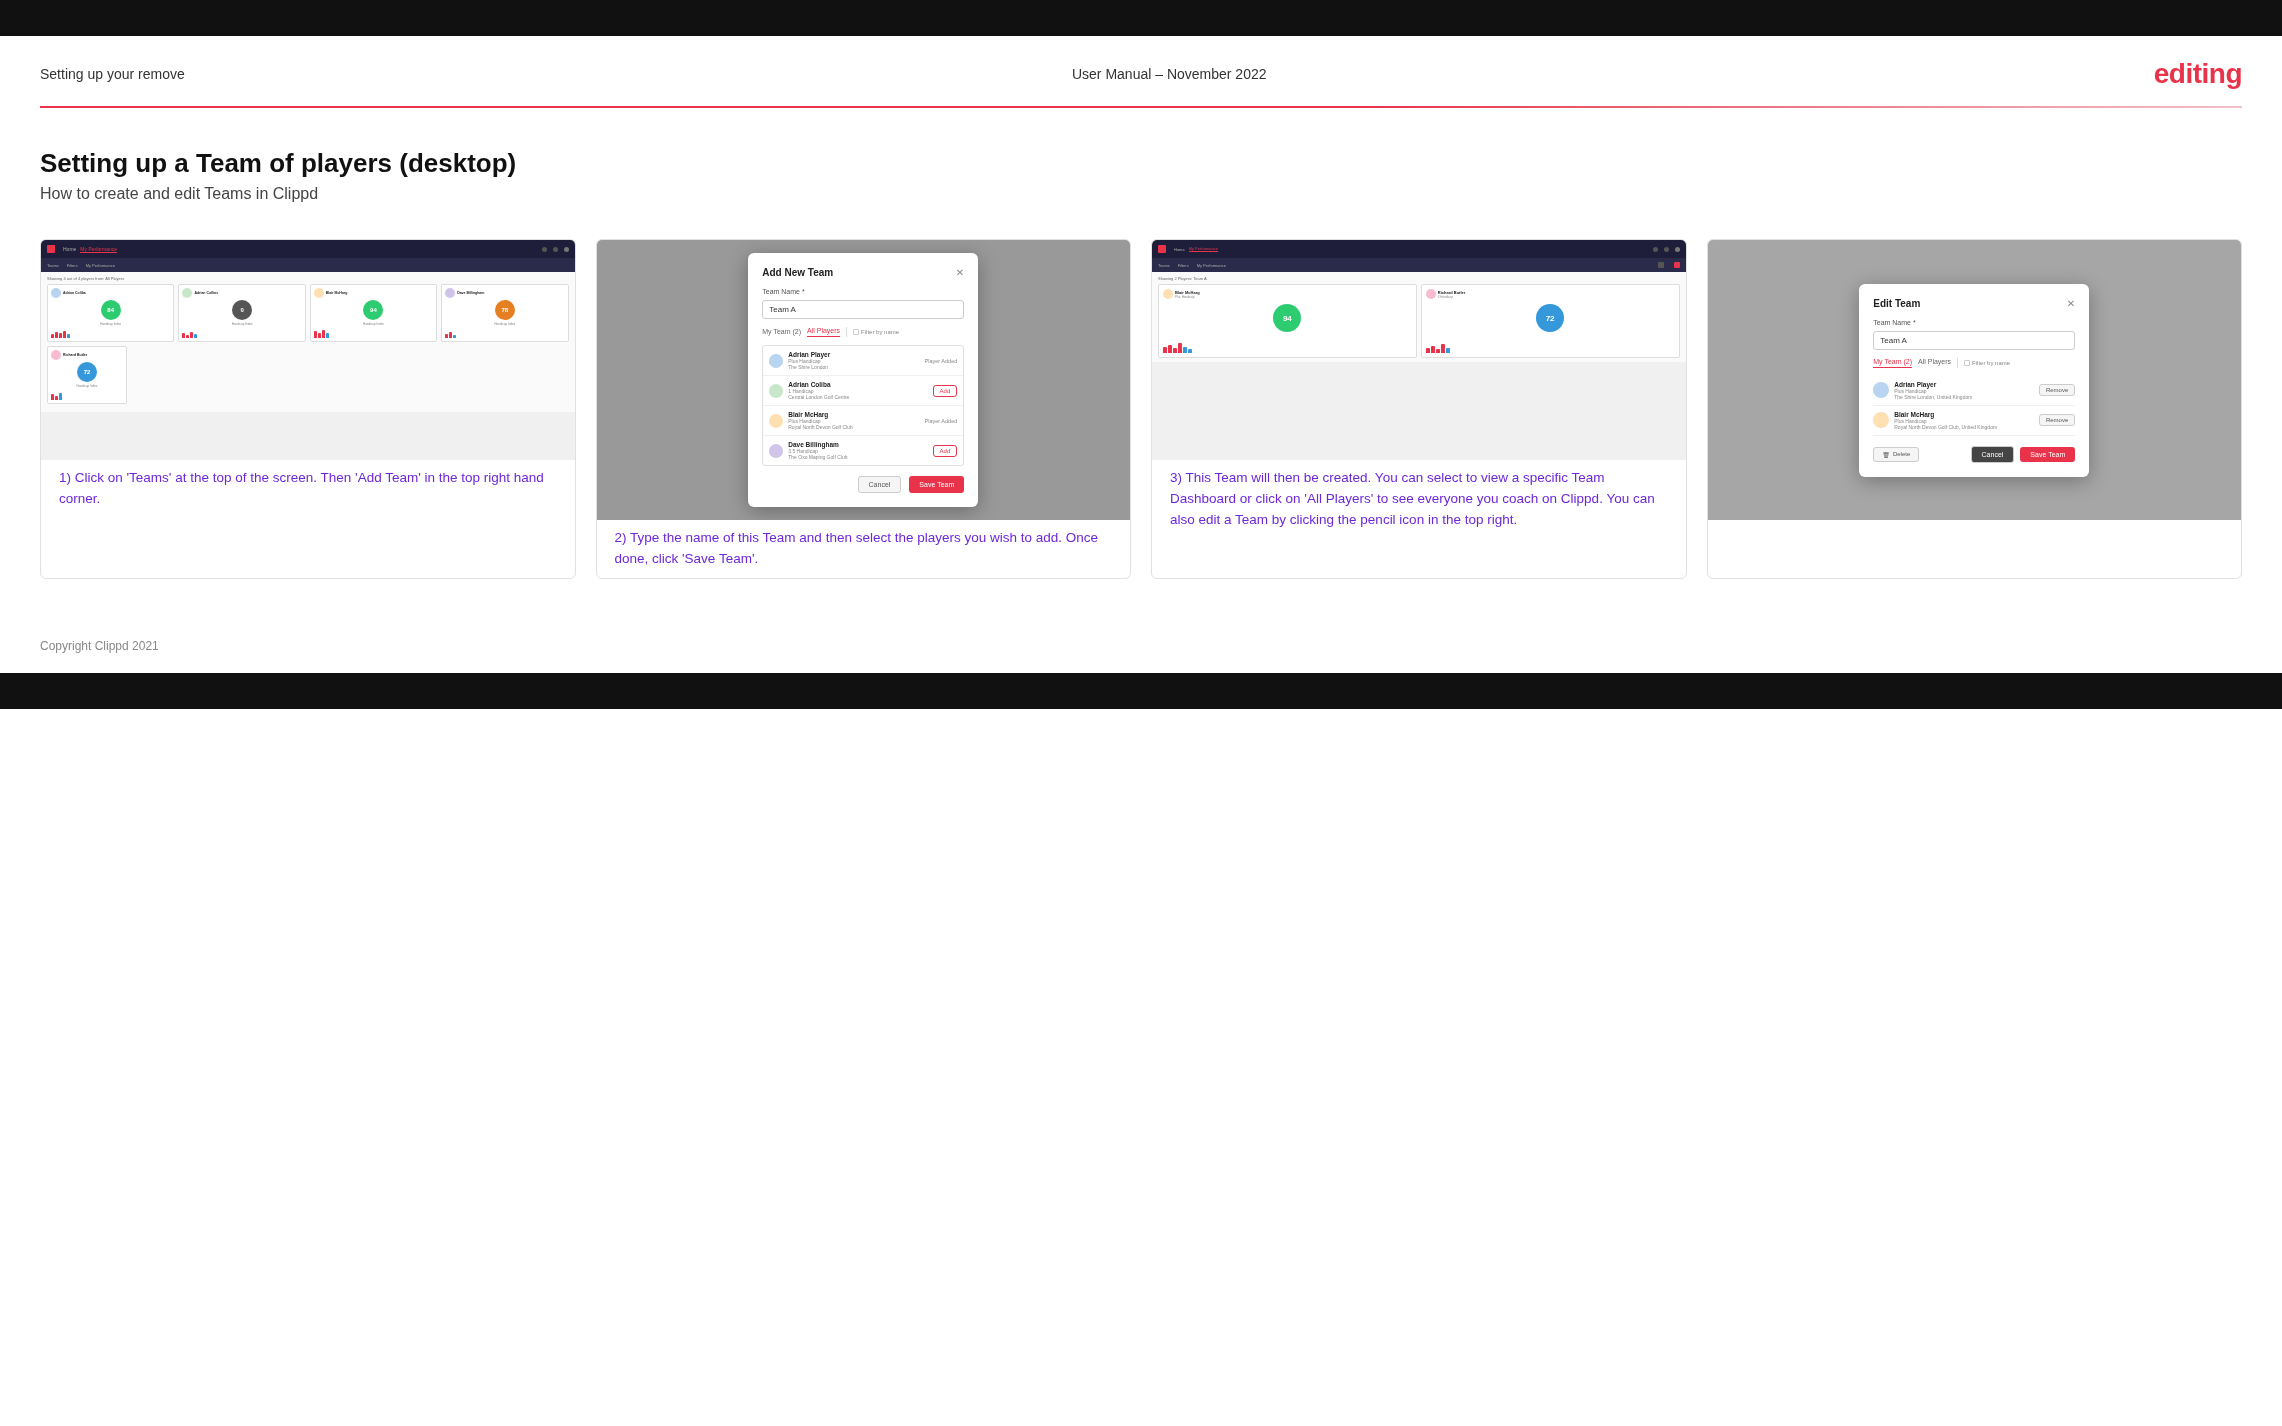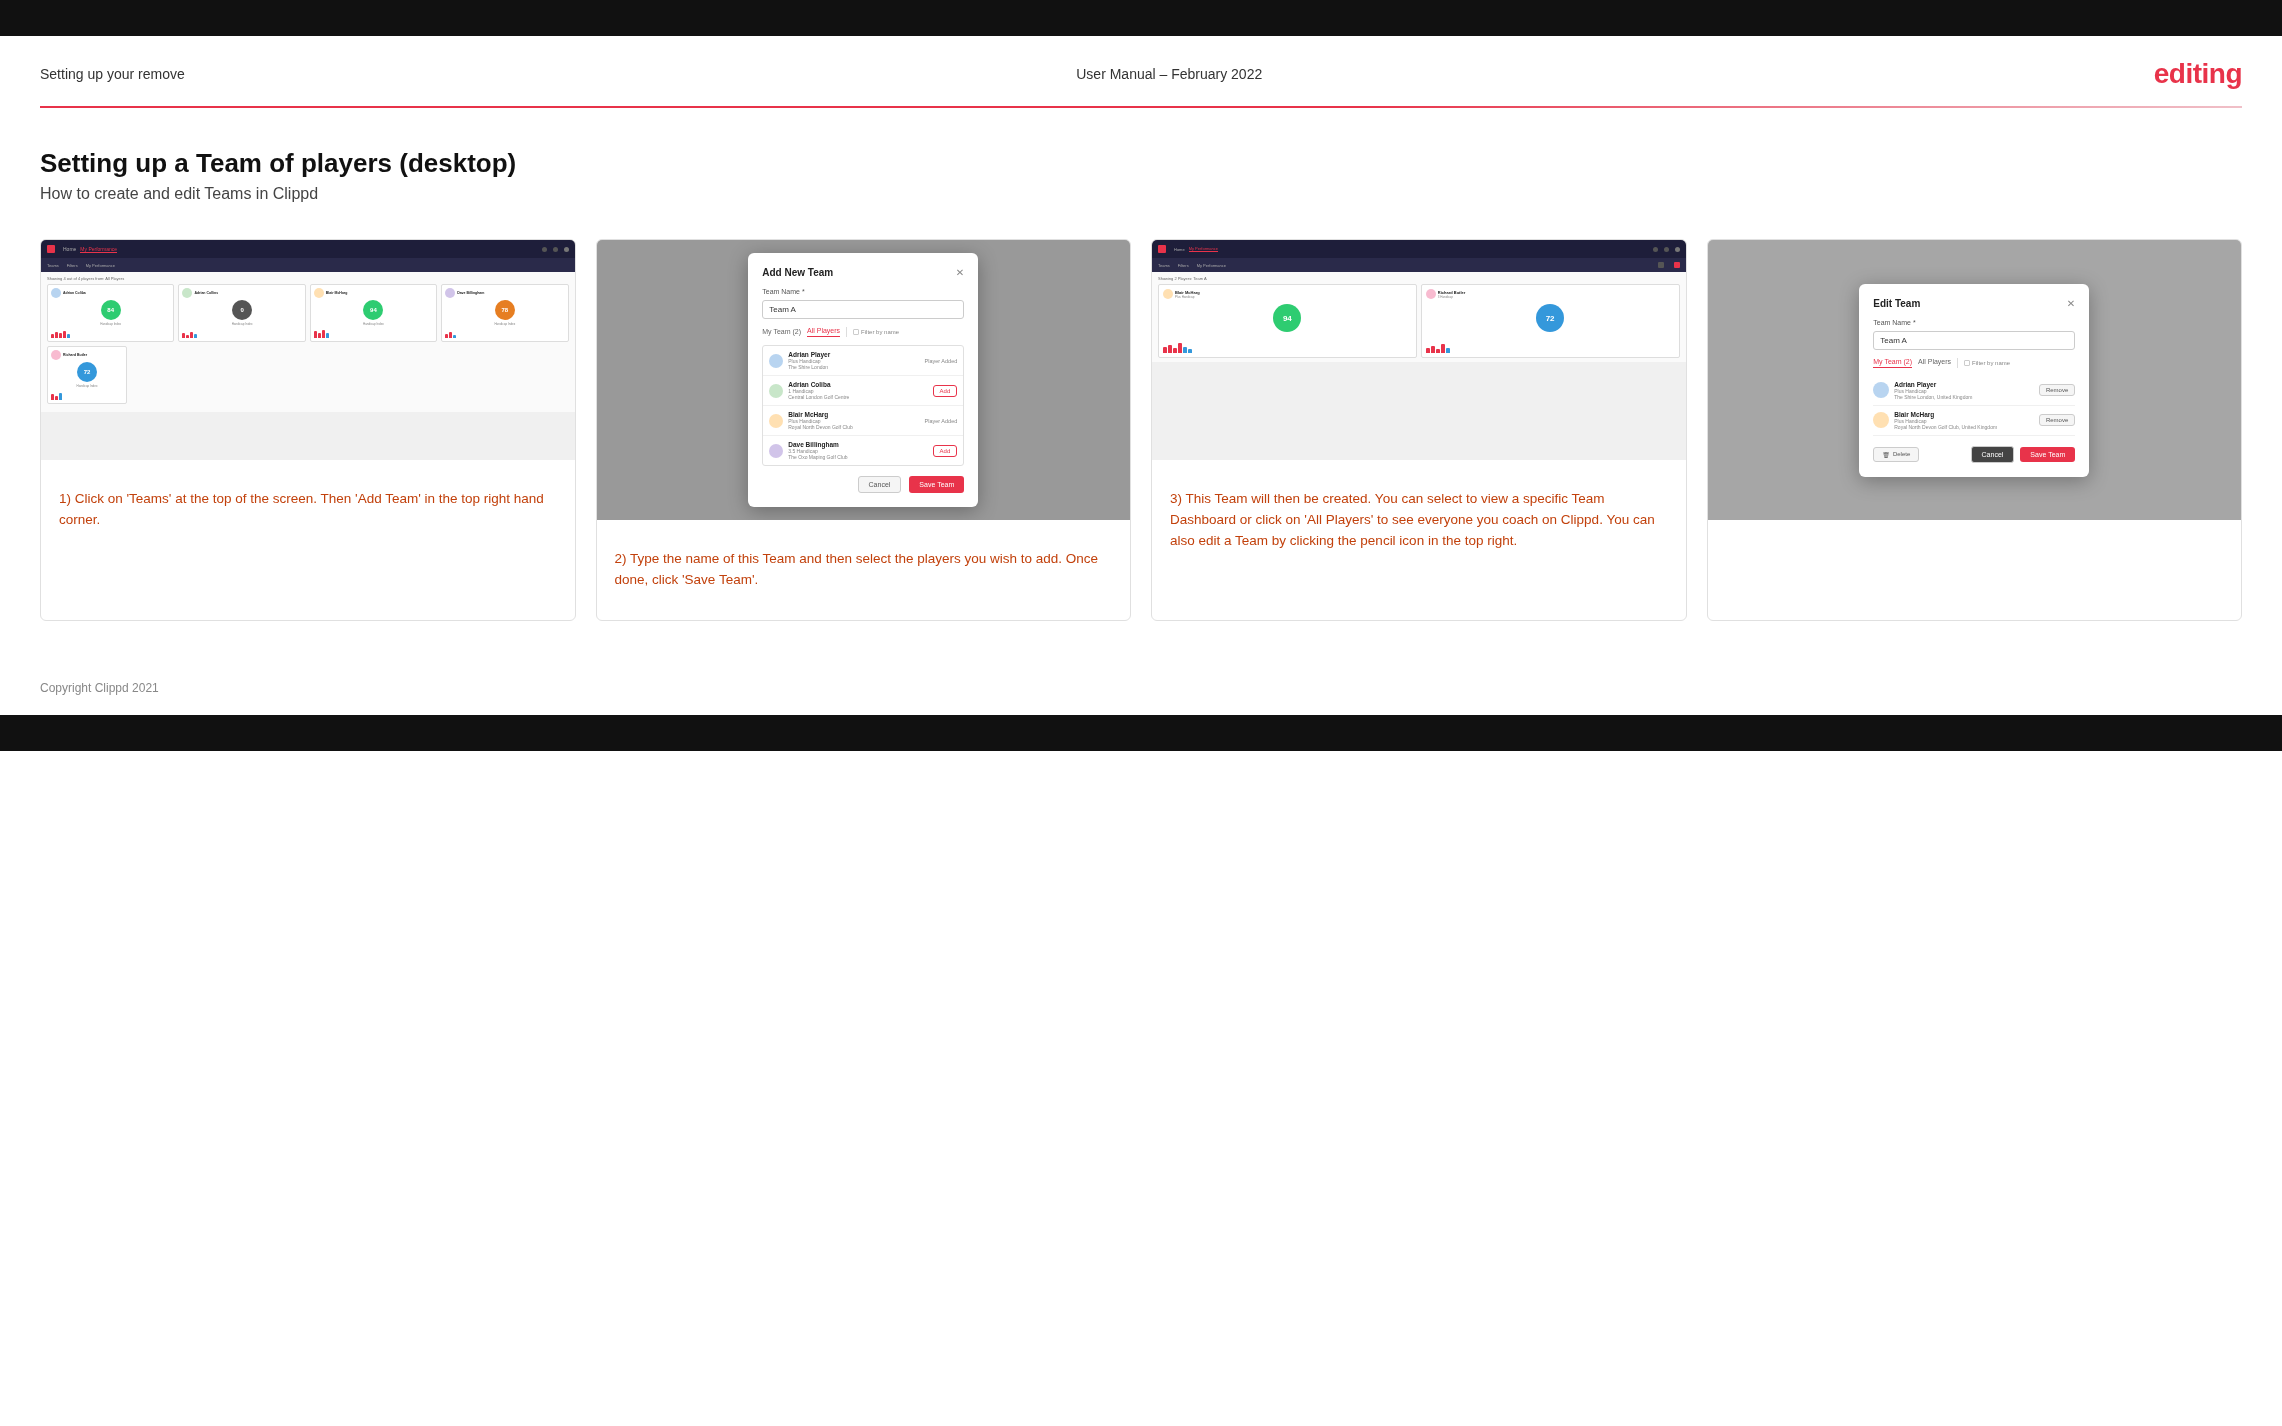--- a/index.html
+++ b/index.html
@@ -72,23 +72,23 @@
     
     .screenshot-area {
       background: #f5f5f5;
       flex-shrink: 0;
       position: relative;
       overflow: hidden;
     }
 
     
     .card-text {
-      padding: 29px 18px;
+      padding: 8px 18px;
       font-size: 13.5px;
-      color: #c2410c;
+      color: #6d28d9;
       line-height: 1.55;
       flex: 1;
     }
 
     
     .footer {
       padding: 10px 56px 20px 40px;
       font-size: 12px;
       color: #888;
     }
@@ -541,21 +541,21 @@
       letter-spacing: -0.5px;
     }
   </style>
 </head>
 <body>
 
 <div class="top-bar"></div>
 
 <div class="header">
   <span class="header-left">Setting up your remove</span>
-  <span class="header-center">User Manual – February 2022</span>
+  <span class="header-center">User Manual – November 2022</span>
   <div class="logo-clippd">editing</div>
 </div>
 <div class="header-divider"></div>
 
 <div class="page-content">
   <div class="page-title">Setting up a Team of players (desktop)</div>
   <div class="page-subtitle">How to create and edit Teams in Clippd</div>
 
   <div class="cards-row">
 

